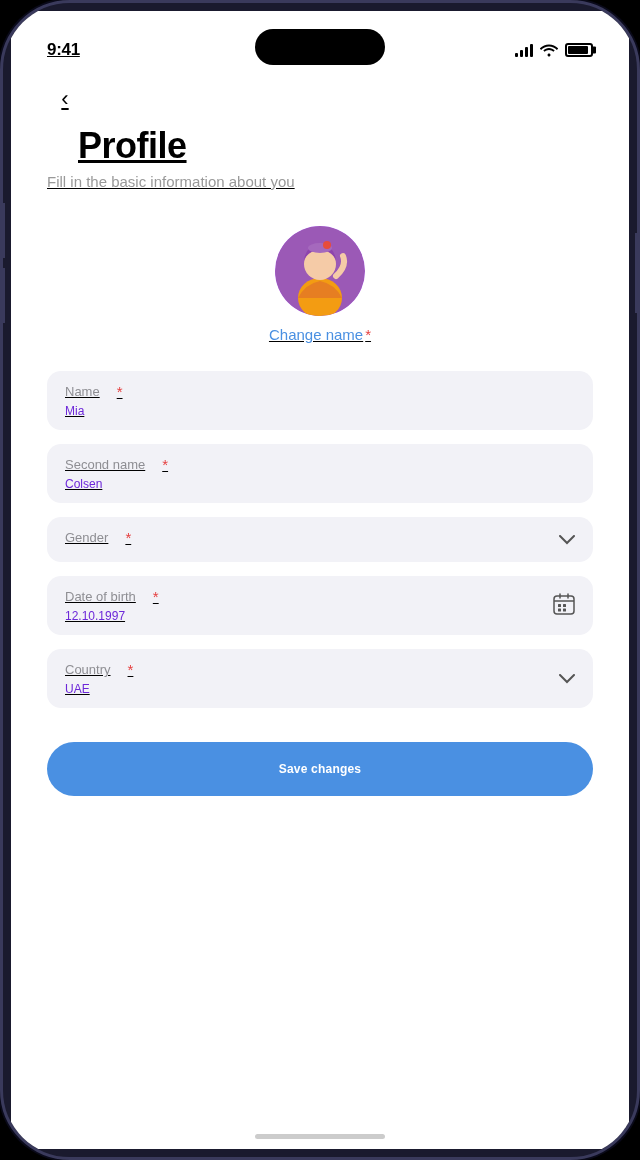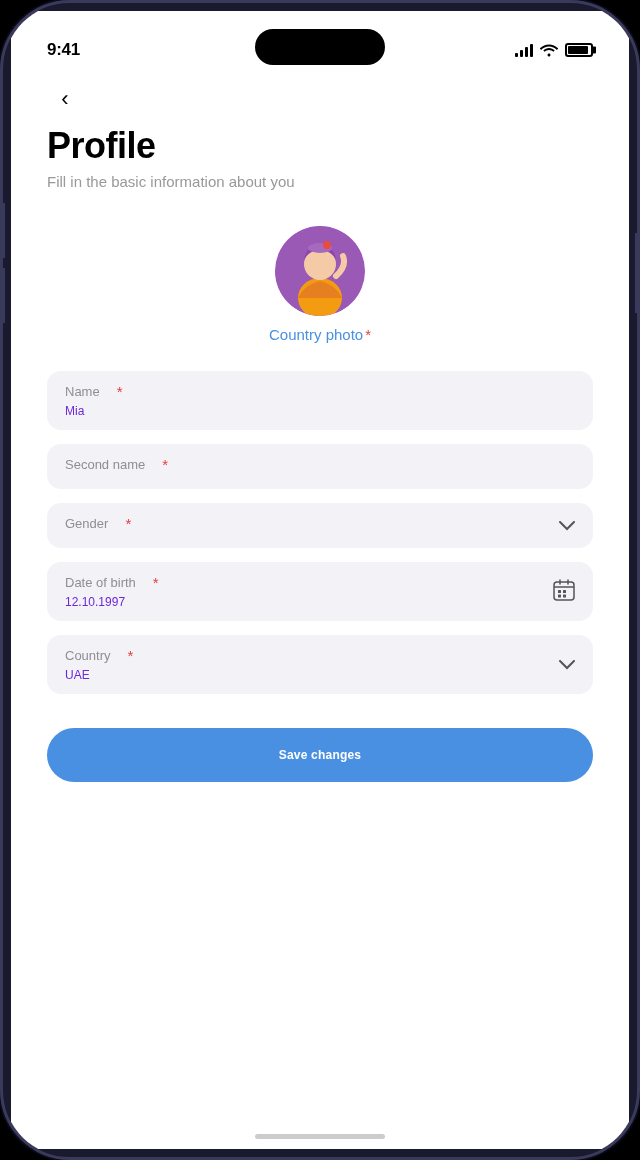--- a/index.html
+++ b/index.html
@@ -26,20 +26,21 @@
 
     .phone-screen {
       position: absolute;
       top: 8px;
       left: 8px;
       right: 8px;
       bottom: 8px;
       background: #fff;
       border-radius: 12px;
       overflow: hidden;
+      text-decoration: underline;
     }
 
     
     .dynamic-island {
       position: absolute;
       top: 18px;
       left: 50%;
       transform: translateX(-50%);
       width: 130px;
       height: 36px;
@@ -138,20 +139,21 @@
       color: #000;
       font-weight: 300;
     }
 
     .page-title {
       font-size: 36px;
       font-weight: 800;
       color: #000;
       letter-spacing: -0.5px;
       margin-bottom: 6px;
+      margin-left: 31px;
     }
 
     .page-subtitle {
       font-size: 15px;
       color: #999;
       margin-bottom: 36px;
     }
 
     
     .avatar-section {
@@ -338,40 +340,41 @@
 
             <ellipse cx="45" cy="22" rx="12" ry="5" fill="#a569bd"></ellipse>
             <circle cx="52" cy="19" r="4" fill="#e74c3c"></circle>
 
             <path d="M61 50 Q72 40 68 30" stroke="#f5cba7" stroke-width="6" fill="none" stroke-linecap="round"></path>
 
             <path d="M23 72 Q30 58 45 55 Q60 58 67 72" fill="#e67e22"></path>
           </svg>
         </div>
         <div class="change-photo-btn">
-          <span>Country photo</span>
+          <span>Change name</span>
             <span class="required-star">*</span>
         </div>
       </div>
 
       <div>
 
         <div class="form-field">
           <div class="field-label">
             <span>Name</span>
             <span class="required-star">*</span>
           </div>
           <div class="field-value">Mia</div>
         </div>
 
         <div class="form-field">
           <div class="field-label">
             <span>Second name</span>
             <span class="required-star">*</span>
           </div>
+          <div class="field-value">Colsen</div>
         </div>
 
         <div class="form-field">
           <div class="field-label">
             <span>Gender</span>
             <span class="required-star">*</span>
           </div>
           <div class="field-icon">
             <svg width="16" height="10" viewBox="0 0 16 10" fill="none">
               <path d="M1 1L8 8L15 1" stroke="#555" stroke-width="2" stroke-linecap="round"></path>

